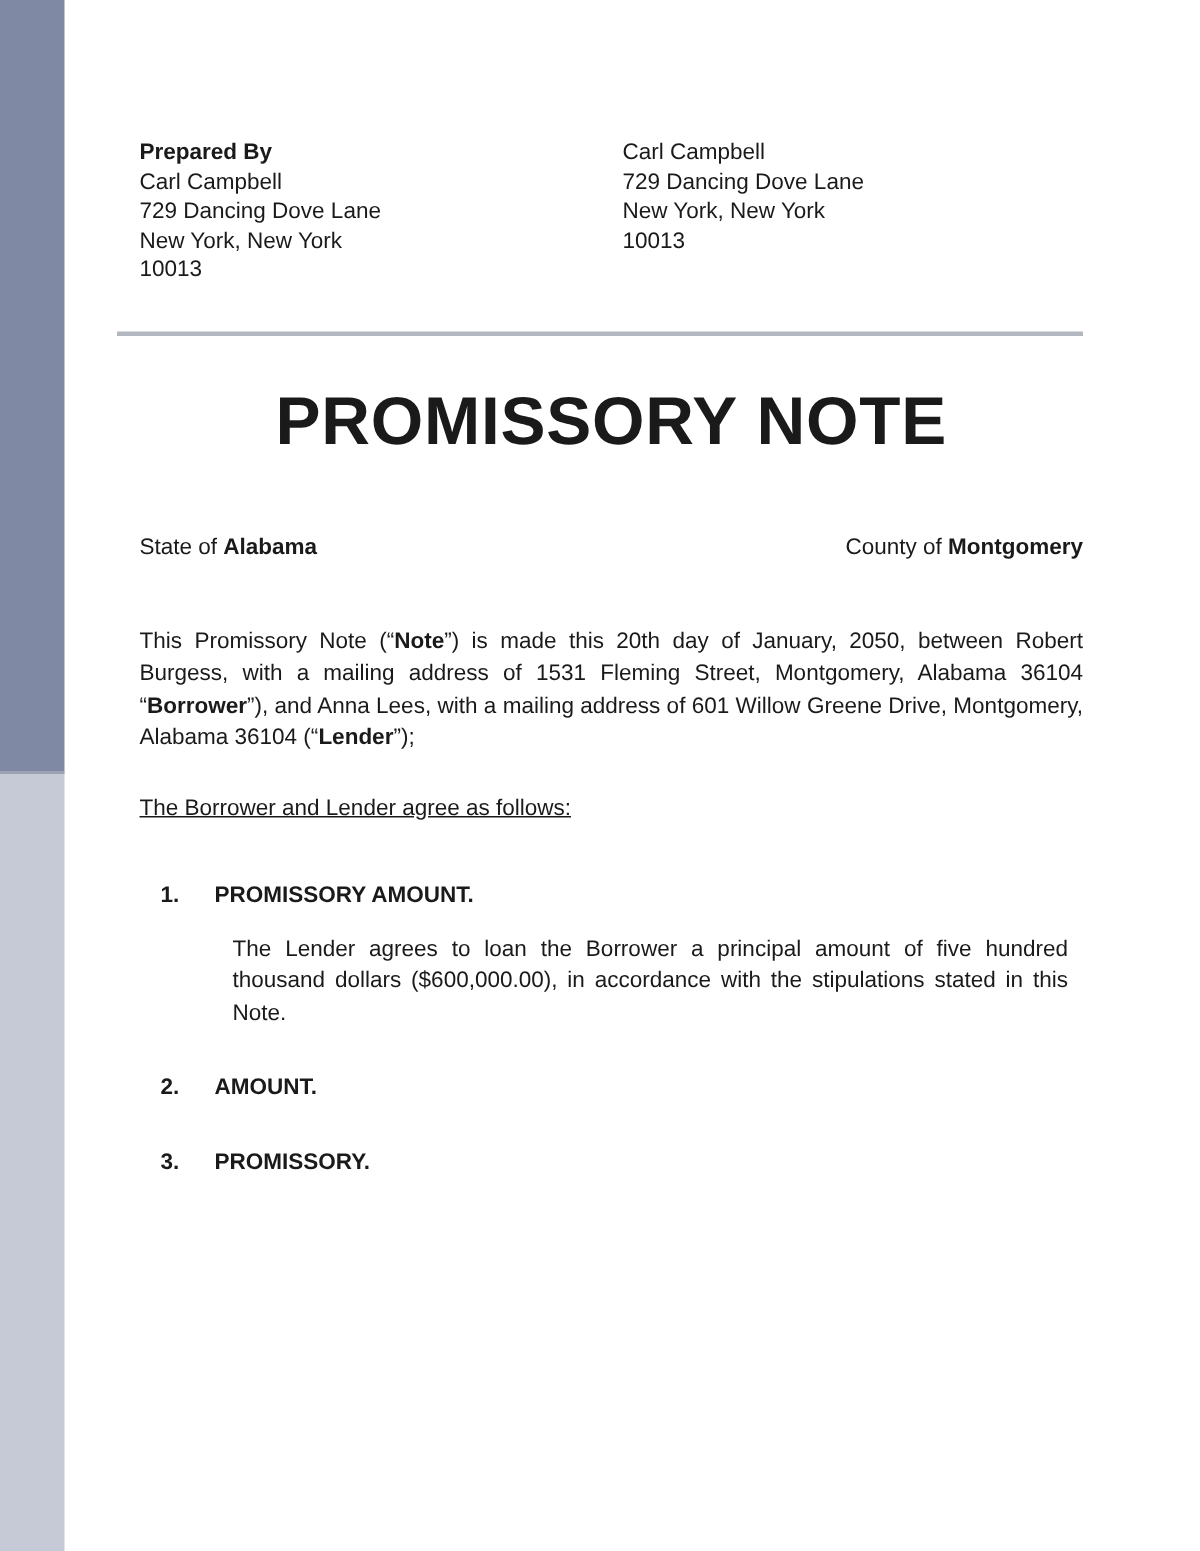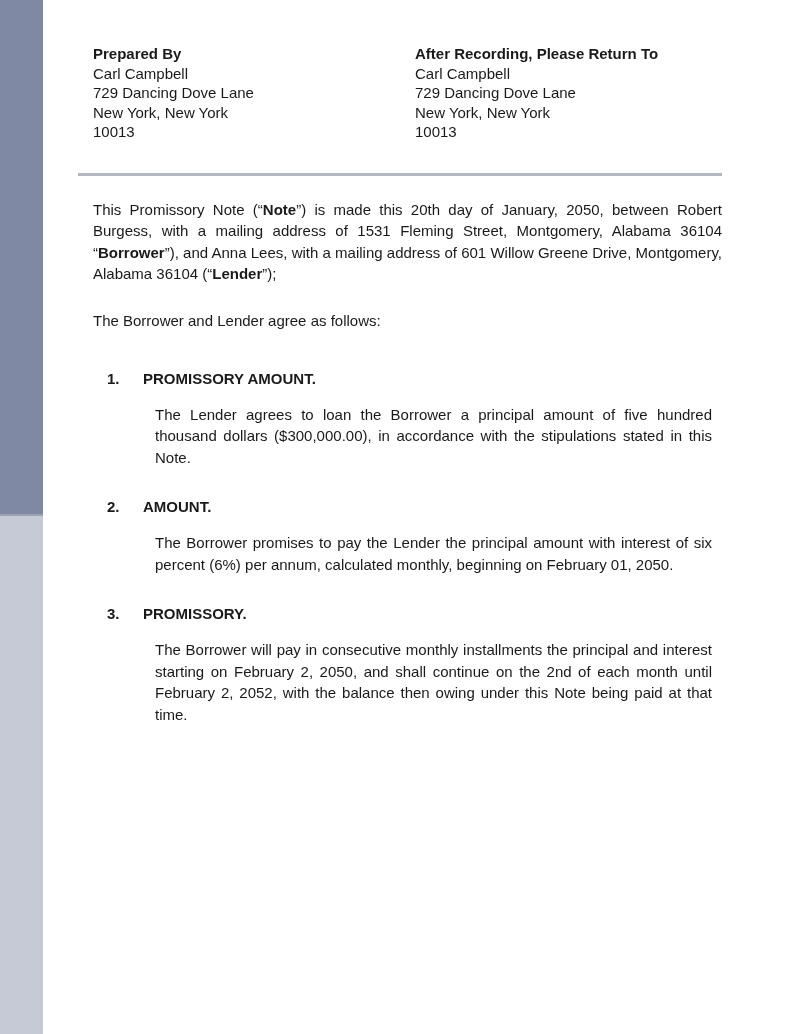--- a/index.html
+++ b/index.html
@@ -35,21 +35,21 @@
     border-top: 2px solid #9BA2B2;
     box-sizing: border-box;
   }
   .content {
     position: absolute;
     left: 43px;
     top: 0;
     width: 757px;
     height: 924px;
     box-sizing: border-box;
-    padding: 44px 78px 0 50px;
+    padding: 92px 78px 0 50px;
   }
   .doc-header {
     display: flex;
     font-size: 15px;
     line-height: 19.5px;
   }
   .header-col-left {
     flex: none;
     width: 322px;
   }
@@ -74,29 +74,30 @@
     white-space: nowrap;
   }
   .jurisdiction-row {
     display: flex;
     justify-content: space-between;
     margin-top: 49px;
     font-size: 15px;
     line-height: 18px;
   }
   .intro {
-    margin: 23px 0 0 0;
+    margin: 43px 0 0 0;
     font-size: 15px;
     line-height: 21.5px;
     text-align: justify;
   }
   .agree {
     margin: 27px 0 0 0;
     font-size: 15px;
     line-height: 18px;
+    text-decoration: underline;
   }
   .section {
     margin-top: 28px;
   }
   .section-first {
     margin-top: 38px;
   }
   .section-heading {
     display: flex;
     padding-left: 14px;
@@ -128,54 +129,56 @@
 
     <div class="doc-header">
       <div class="header-col-left">
         <div class="header-label">Prepared By</div>
         <div class="header-line">Carl Campbell</div>
         <div class="header-line">729 Dancing Dove Lane</div>
         <div class="header-line">New York, New York</div>
         <div class="header-line">10013</div>
       </div>
       <div class="header-col-right">
-        <div class="header-label">After Recording, Please Return To</div>
         <div class="header-line">Carl Campbell</div>
         <div class="header-line">729 Dancing Dove Lane</div>
         <div class="header-line">New York, New York</div>
         <div class="header-line">10013</div>
       </div>
     </div>
 
     <div class="divider" style="background-color: rgb(178, 183, 192);"></div>
 
+    <h1 class="doc-title">PROMISSORY NOTE</h1>
 
+    <div class="jurisdiction-row">
+      <div><span>State of </span><span style="font-weight: bold;">Alabama</span></div>
+      <div><span>County of </span><span style="font-weight: bold;">Montgomery</span></div>
+    </div>
 
     <p class="intro"><span>This Promissory Note (“</span><span style="font-weight: bold;">Note</span><span>”) is made this 20th day of January, 2050, between Robert Burgess, with a mailing address of 1531 Fleming Street, Montgomery, Alabama 36104 “</span><span style="font-weight: bold;">Borrower</span><span>”), and Anna Lees, with a mailing address of 601 Willow Greene Drive, Montgomery, Alabama 36104 (“</span><span style="font-weight: bold;">Lender</span><span>”);</span></p>
 
     <p class="agree">The Borrower and Lender agree as follows:</p>
 
     <div class="section section-first">
       <div class="section-heading">
         <span class="sec-num">1.</span>
         <span class="sec-title">PROMISSORY AMOUNT.</span>
       </div>
-      <p class="section-body">The Lender agrees to loan the Borrower a principal amount of five hundred thousand dollars ($300,000.00), in accordance with the stipulations stated in this Note.</p>
+      <p class="section-body">The Lender agrees to loan the Borrower a principal amount of five hundred thousand dollars ($600,000.00), in accordance with the stipulations stated in this Note.</p>
     </div>
 
     <div class="section">
       <div class="section-heading">
         <span class="sec-num">2.</span>
         <span class="sec-title">AMOUNT.</span>
       </div>
-      <p class="section-body">The Borrower promises to pay the Lender the principal amount with interest of six percent (6%) per annum, calculated monthly, beginning on February 01, 2050.</p>
     </div>
 
     <div class="section">
       <div class="section-heading">
         <span class="sec-num">3.</span>
         <span class="sec-title">PROMISSORY.</span>
       </div>
-      <p class="section-body">The Borrower will pay in consecutive monthly installments the principal and interest starting on February 2, 2050, and shall continue on the 2nd of each month until February 2, 2052, with the balance then owing under this Note being paid at that time.</p>
     </div>
 
   </div>
 </div>
 
 </body></html>

